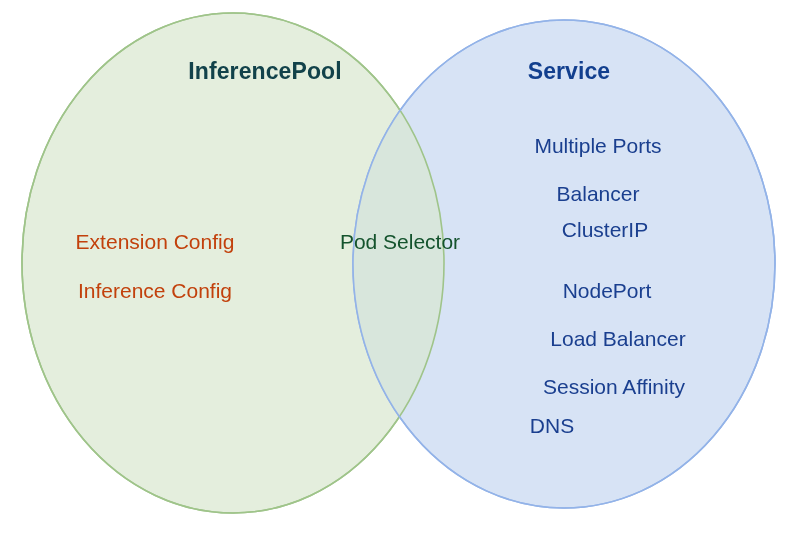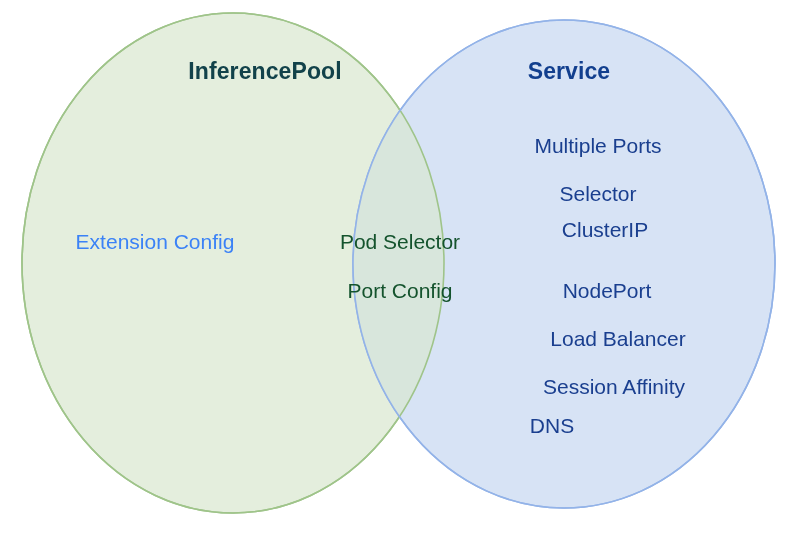--- a/index.html
+++ b/index.html
@@ -55,21 +55,21 @@
     margin-left: 40px;
   }
   .item {
     position: absolute;
     font-size: 21px;
     font-weight: normal;
     white-space: nowrap;
     transform: translateX(-50%);
   }
   .item-left {
-    color: #3b82f6;
+    color: #c2410c;
   }
   .item-overlap {
     color: #14532d;
   }
   .item-right {
     color: #1a3f8f;
   }
   
   #item-extension-config { left: 155px; top: 230px; }
   #item-inference-config { left: 155px; top: 279px; }
@@ -110,28 +110,28 @@
   </svg>
 
   <div class="text-layer">
 
     <div class="title" id="title-inferencepool">InferencePool</div>
 
     <div class="title" id="title-service">Service</div>
 
     <div class="item item-left" id="item-extension-config">Extension Config</div>
 
+    <div class="item item-left" id="item-inference-config">Inference Config</div>
 
     <div class="item item-overlap" id="item-pod-selector">Pod Selector</div>
 
-    <div class="item item-overlap" id="item-port-config">Port Config</div>
 
     <div class="item item-right" id="item-multiple-ports">Multiple Ports</div>
 
-    <div class="item item-right" id="item-protocols">Selector</div>
+    <div class="item item-right" id="item-protocols">Balancer</div>
 
     <div class="item item-right" id="item-clusterip">ClusterIP</div>
 
     <div class="item item-right" id="item-nodeport">NodePort</div>
 
     <div class="item item-right" id="item-session-affinity">Session Affinity</div>
 
     <div class="item item-right" id="item-load-balancer">Load Balancer</div>
 
     <div class="item item-right" id="item-dns">DNS</div>

